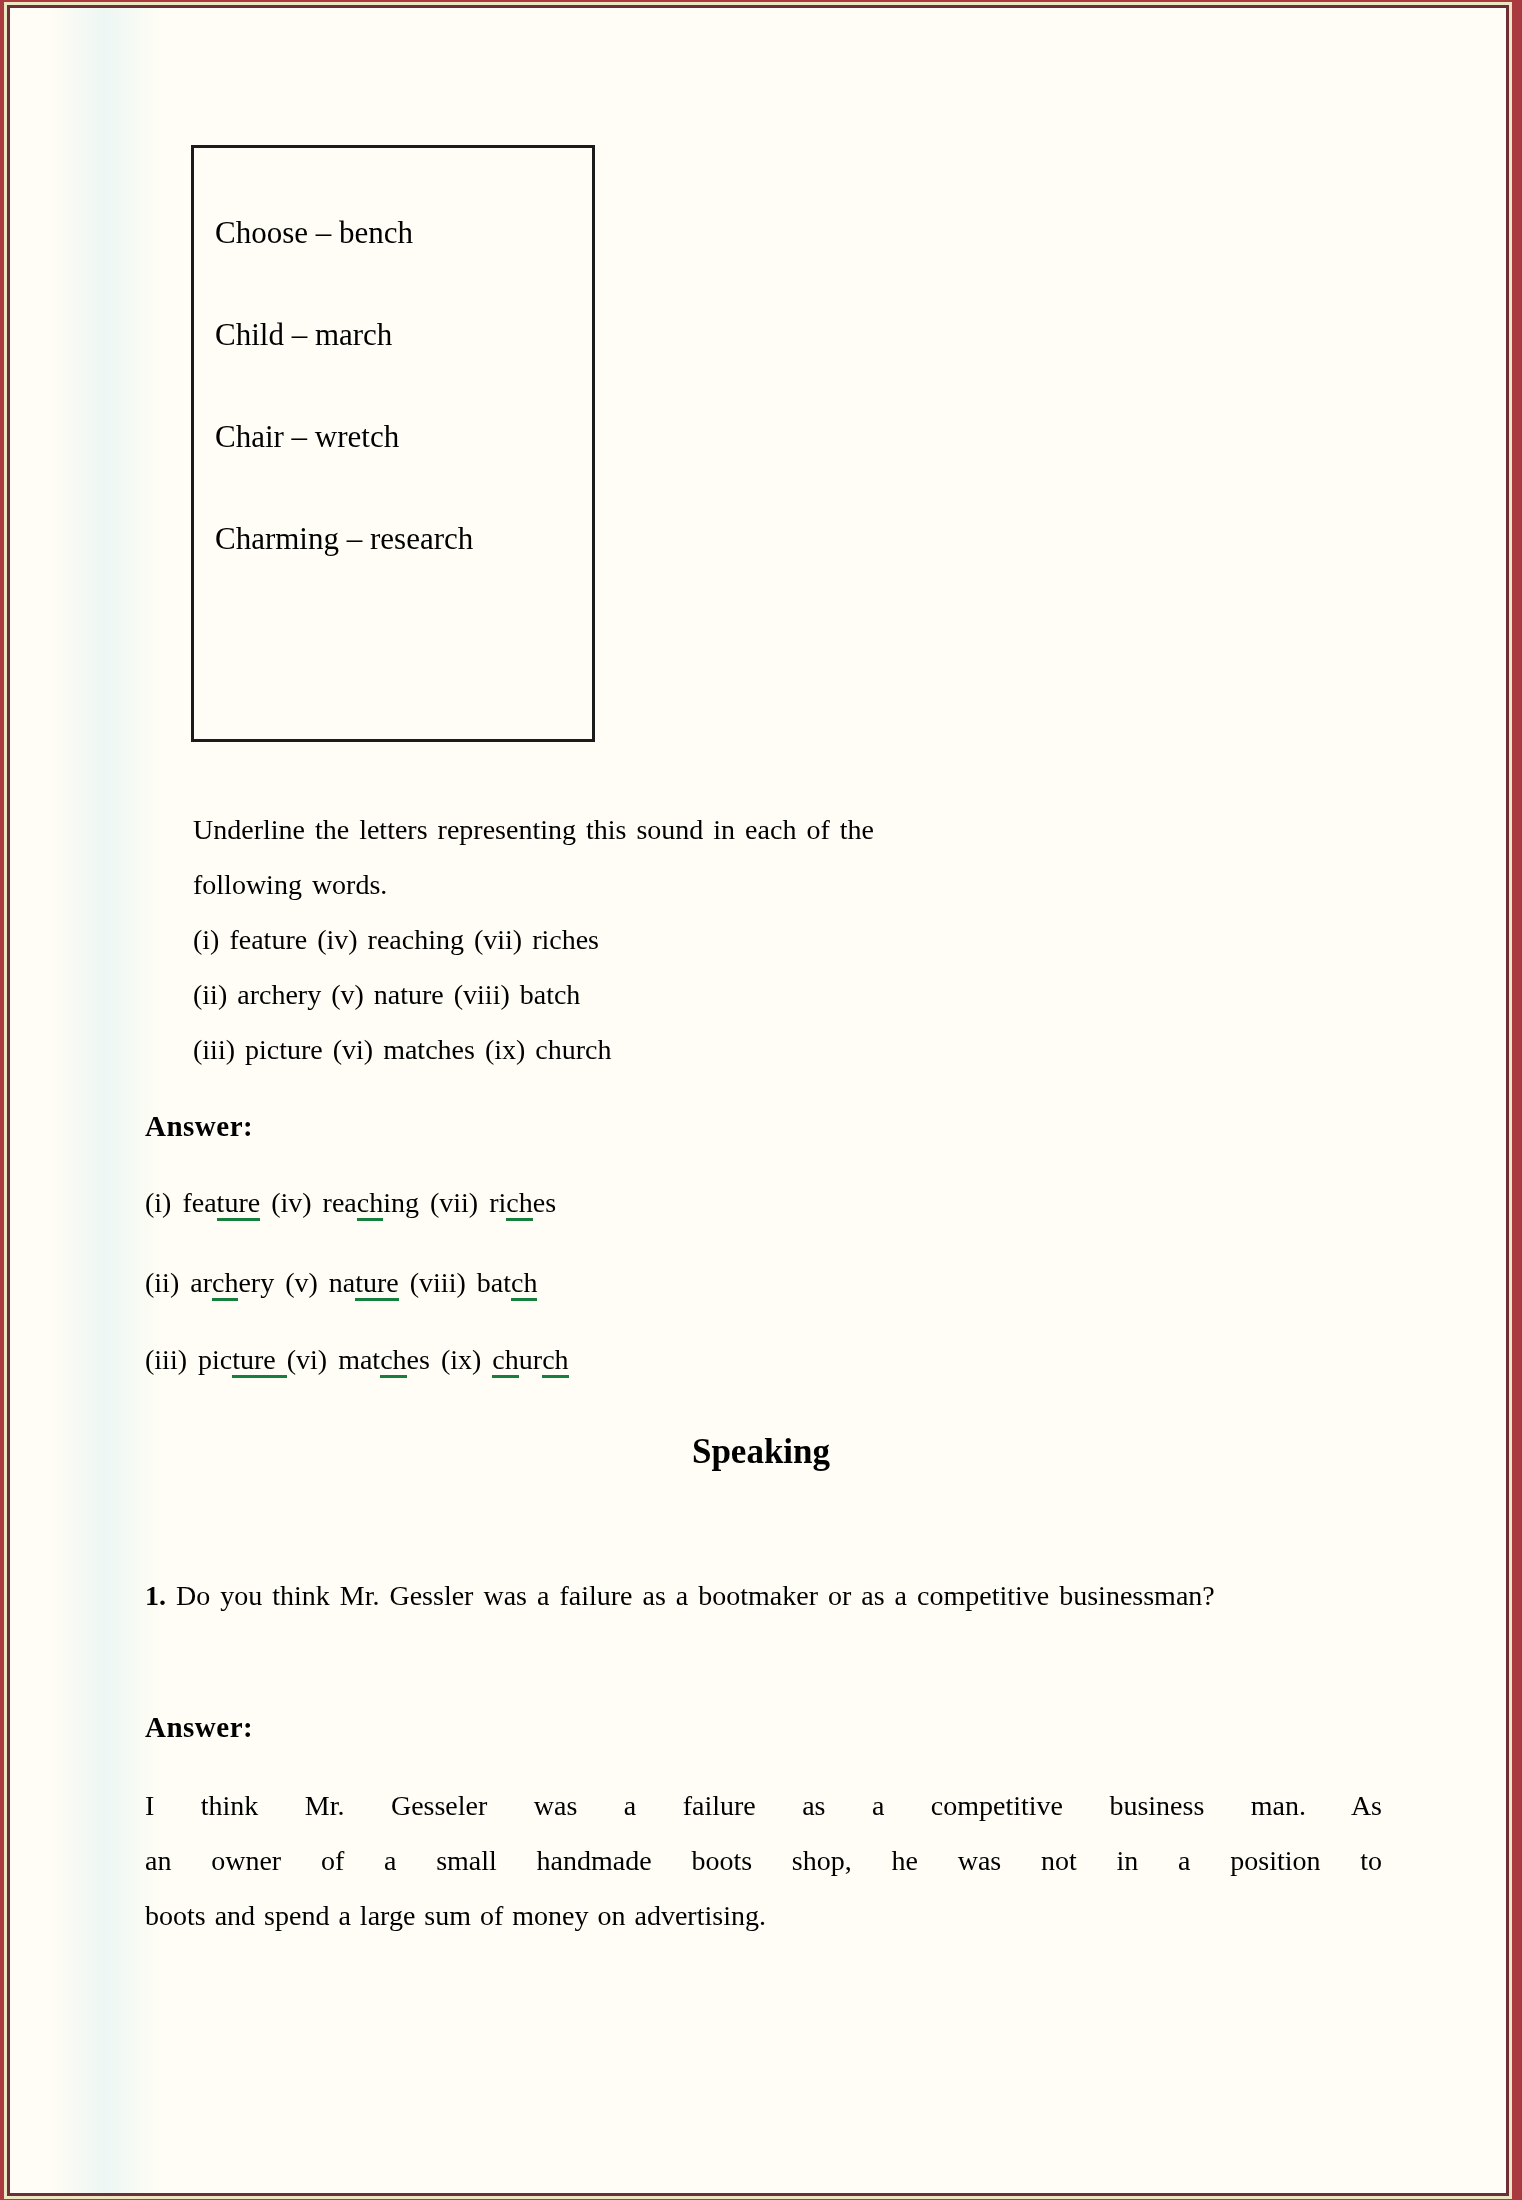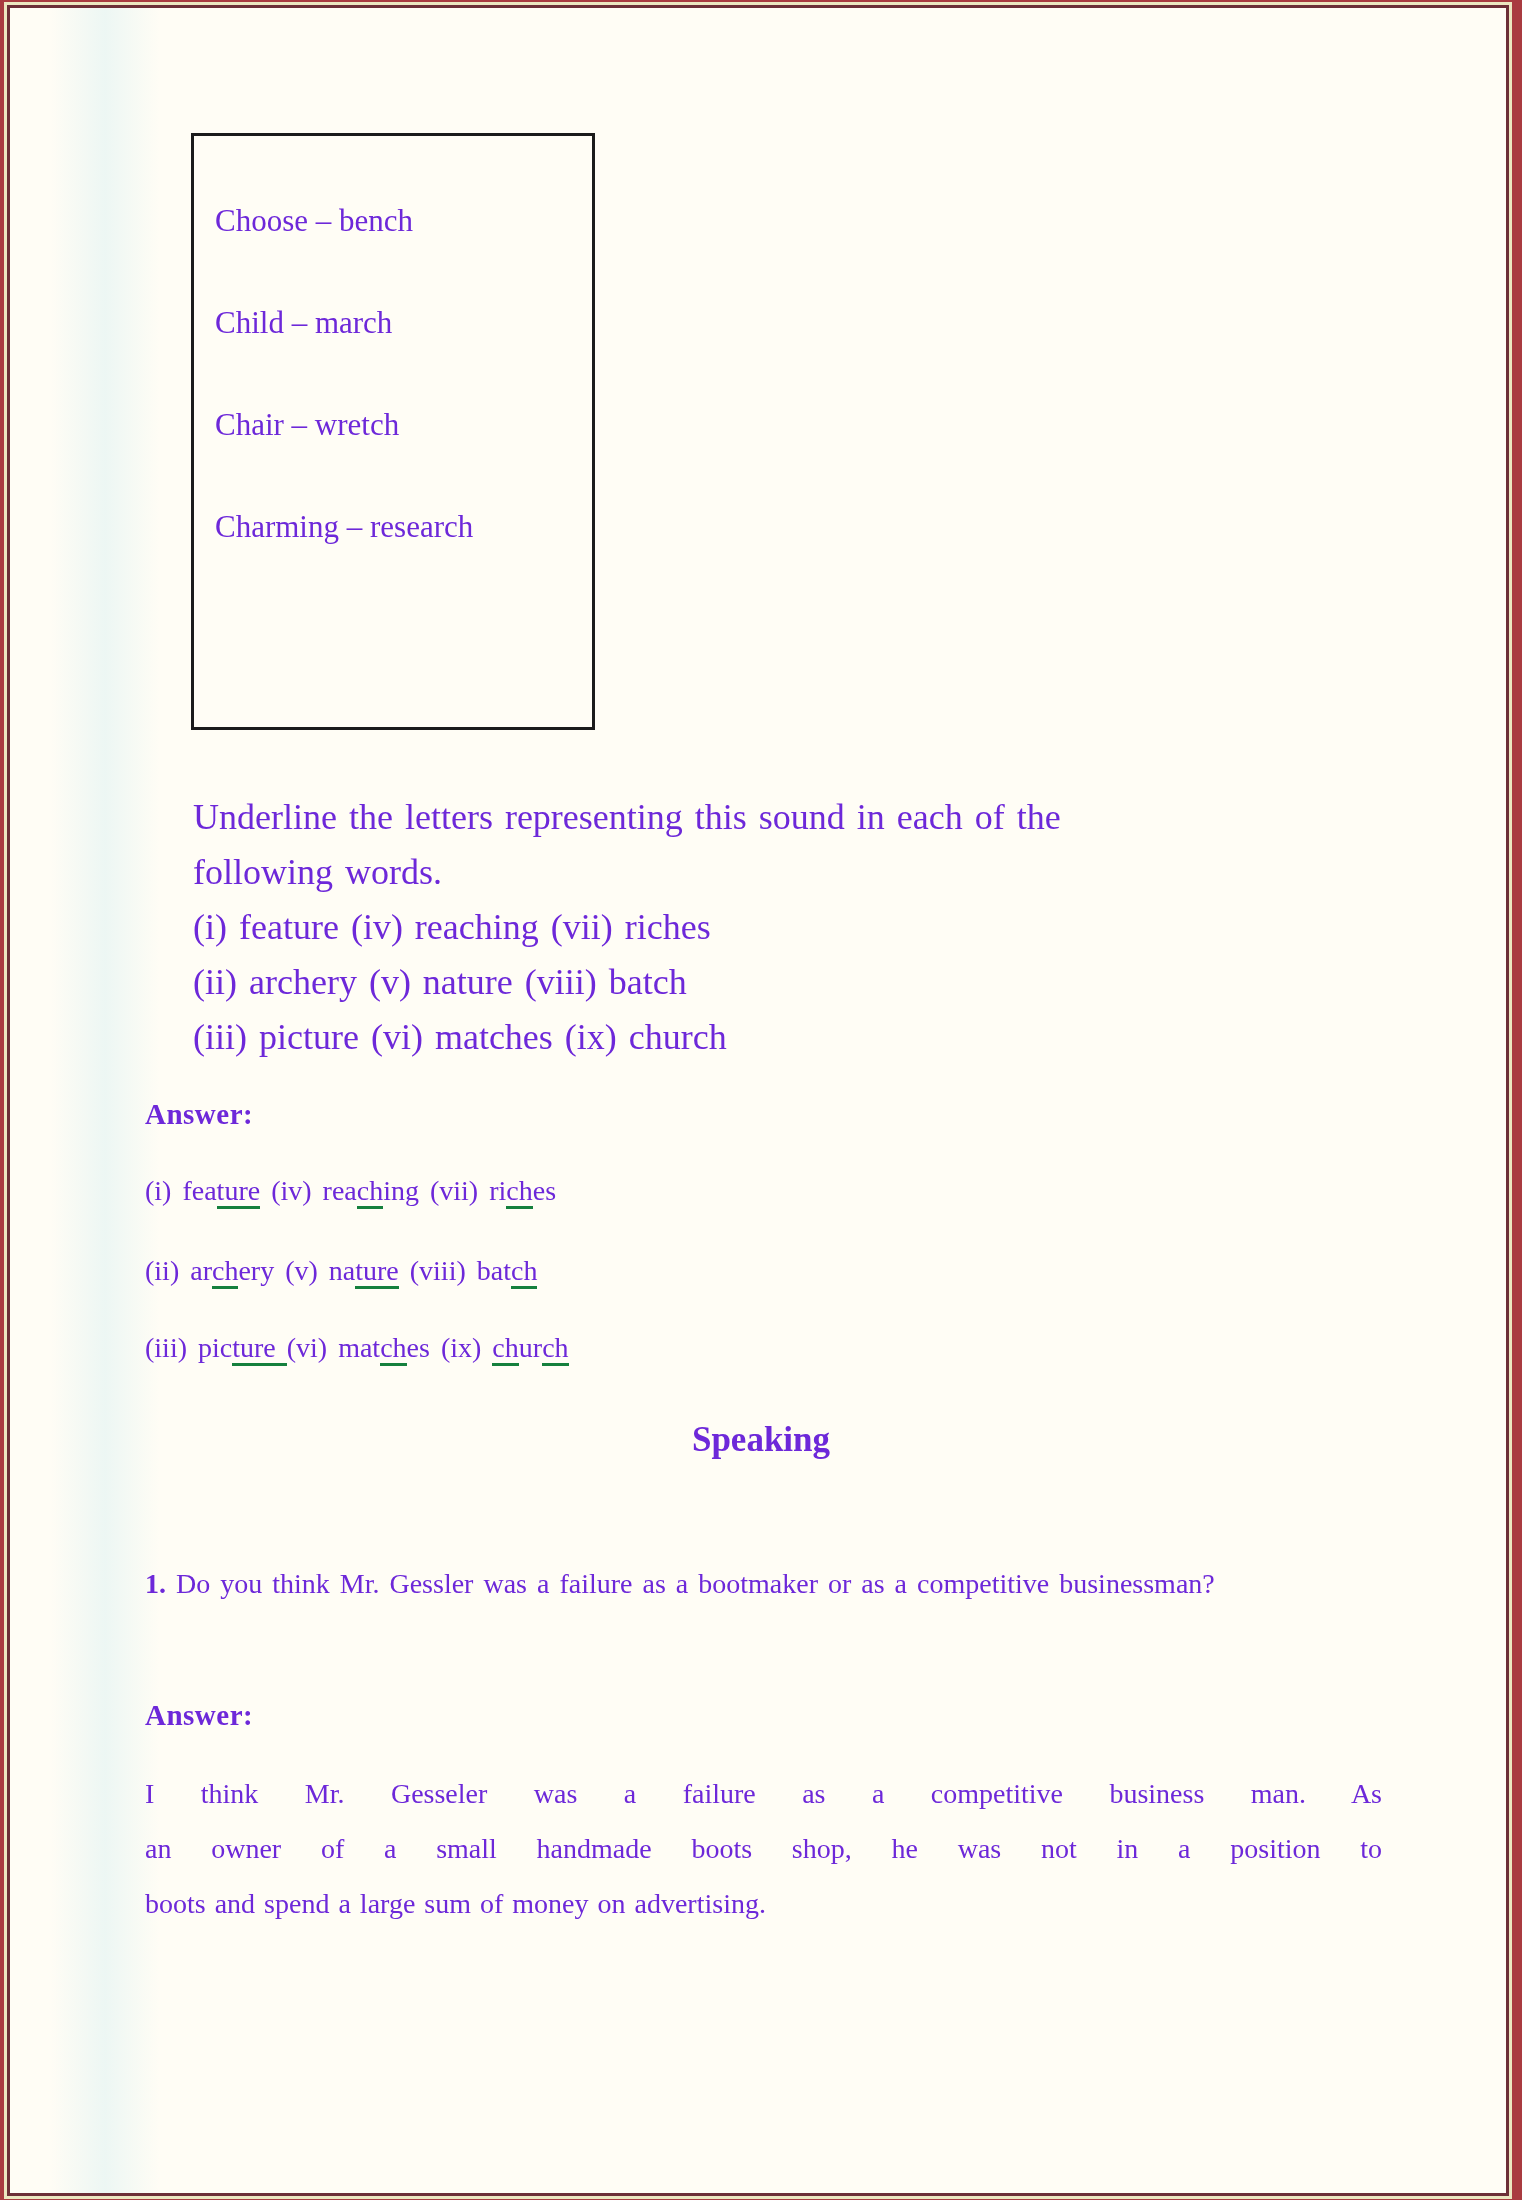--- a/index.html
+++ b/index.html
@@ -22,40 +22,41 @@
   }
   
   .page::before {
     content: "";
     position: absolute; left: 40px; top: 0; bottom: 0; width: 110px;
     background: linear-gradient(90deg, rgba(190,230,240,0), rgba(190,230,240,0.28), rgba(190,230,240,0));
     pointer-events: none;
   }
   .content {
     position: absolute; inset: 0;
-    color: #6d28d9;
+    color: #000000;
+    margin-top: 12px;
   }
   .content > div { position: absolute; }
 
   .word-box {
     left: 181px; top: 125px;
     width: 404px; height: 597px;
     border: 3px solid #1b1b1b;
     box-sizing: border-box;
     padding: 34px 0 0 21px;
     font-size: 31px;
     line-height: 102px;
     background: #fffdf5;
   }
   .word-pair { white-space: nowrap; }
 
   .instruction {
     left: 183px; top: 782px;
     width: 1060px;
-    font-size: 36px;
+    font-size: 28px;
     line-height: 55px;
     word-spacing: 3px;
   }
 
   .answer-label {
     font-size: 29px;
     font-weight: bold;
     line-height: 40px;
     letter-spacing: 0.5px;
   }

